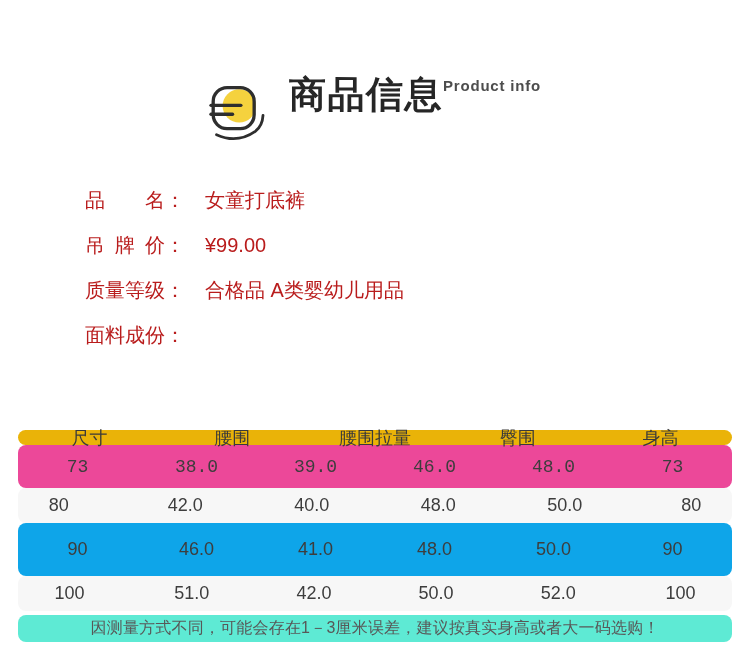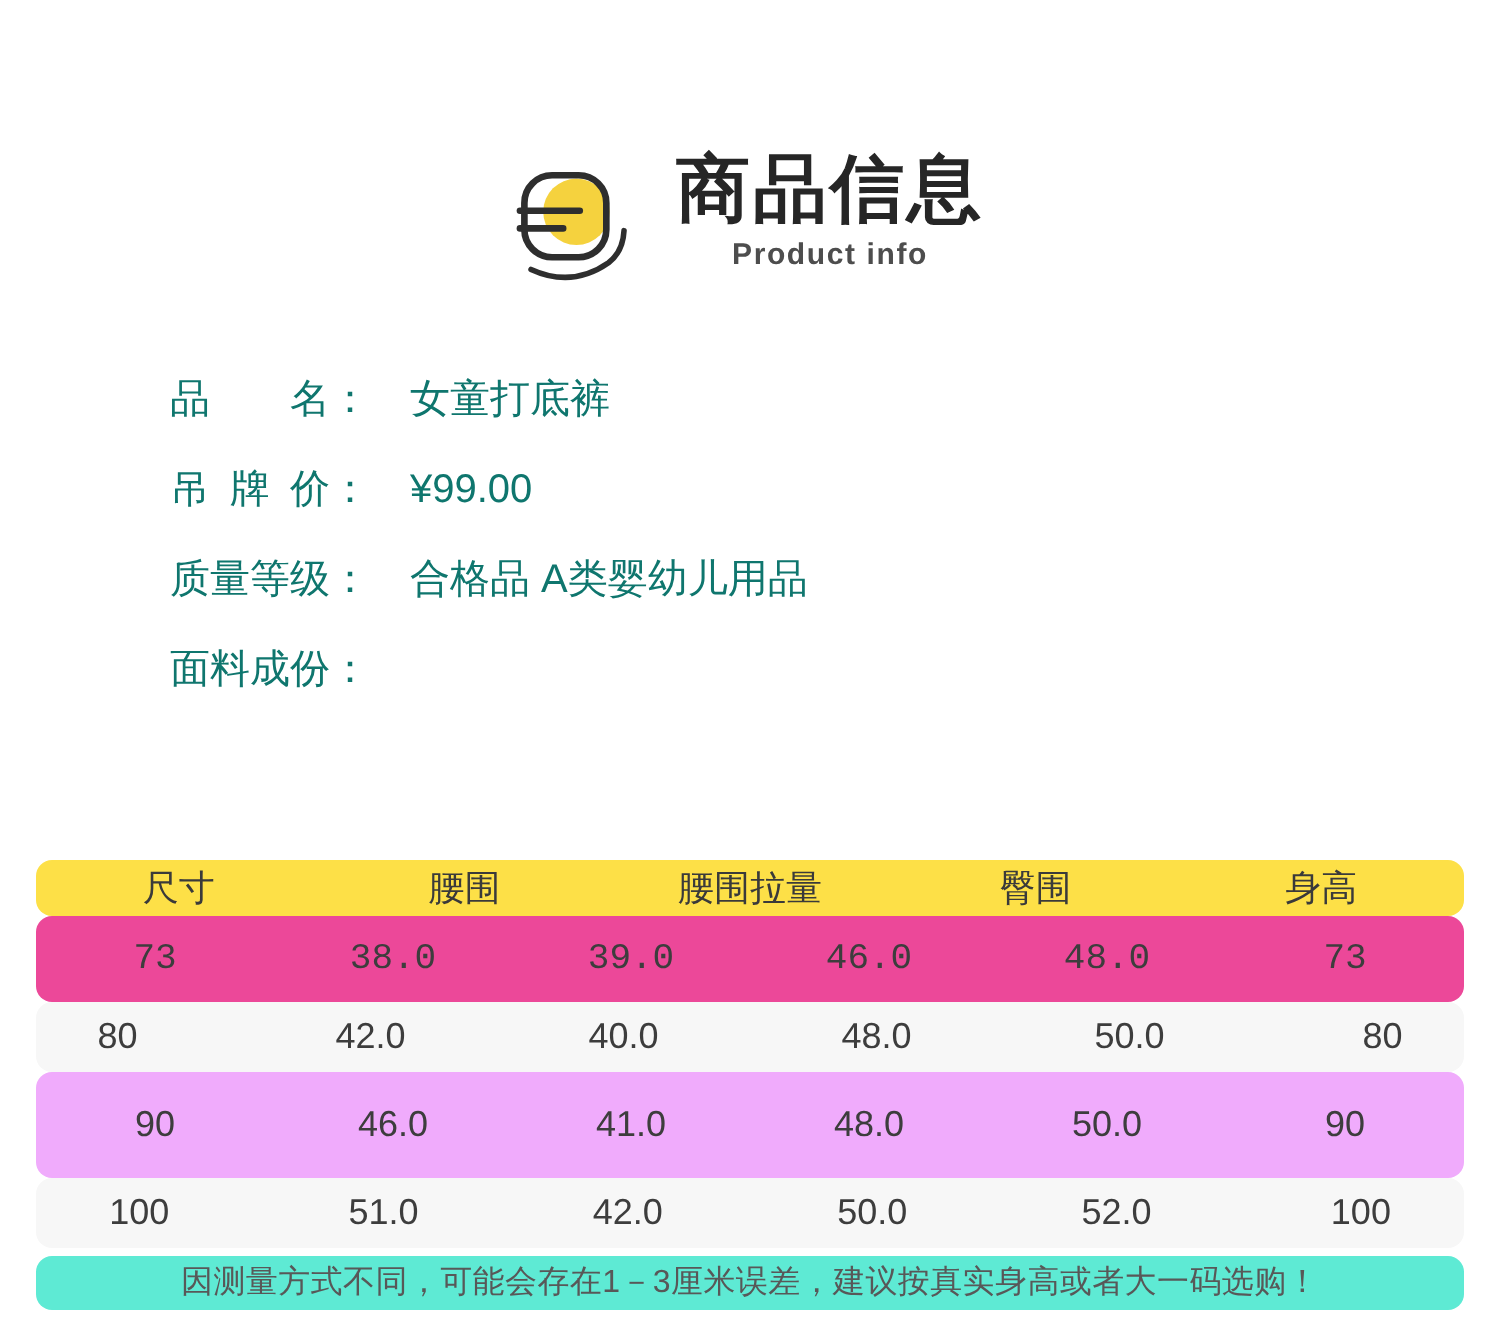--- a/index.html
+++ b/index.html
@@ -18,21 +18,21 @@
     position: absolute;
     top: 74px; left: 0;
     width: 750px;
     display: flex;
     justify-content: center;
     align-items: flex-start;
     gap: 24px;
   }
   .logo-svg { width: 56px; height: 62px; margin-top: 7px; flex: 0 0 auto; }
   .logo-svg .ink-stroke { stroke: #2e2e2e; fill: none; }
-  .title-block { display: flex; flex-direction: column; }
+  .title-block { display: flex; flex-direction: row; }
   .page-title {
     font-size: 37px;
     font-weight: bold;
     color: #262626;
     letter-spacing: 1.5px;
     line-height: 42px;
     white-space: nowrap;
   }
   .page-subtitle {
     font-size: 15px;
@@ -42,21 +42,21 @@
     margin-top: 3px;
     text-align: center;
   }
 
   
   .details-section {
     position: absolute;
     left: 85px;
     top: 189px;
     font-size: 20px;
-    color: #0f766e;
+    color: #b91c1c;
   }
   .detail-row {
     display: flex;
     align-items: flex-start;
     line-height: 22px;
     margin-bottom: 23px;
     white-space: nowrap;
   }
   .detail-label {
     display: inline-block;
@@ -76,24 +76,24 @@
     top: 430px;
     width: 714px;
     font-size: 18px;
     color: #3d3d3d;
   }
   .t-row {
     display: flex;
     align-items: center;
     border-radius: 8px;
   }
-  .t-row.head   { height: 28px; background: #fde047; color: #3a3a3a; }
+  .t-row.head   { height: 15px; background: #eab308; color: #3a3a3a; }
   .t-row.r0     { height: 43px; background: #ec4899; font-family: Liberation Mono, monospace; }
   .t-row.r1     { height: 35px; background: #f7f7f7; gap: 45px; }
-  .t-row.r2     { height: 53px; background: #f0abfc; }
+  .t-row.r2     { height: 53px; background: #0ea5e9; }
   .t-row.r3     { height: 35px; background: #f7f7f7; gap: 19px; }
   .t-cell { flex: 1 1 0; text-align: center; }
   .t-note {
     margin-top: 4px;
     height: 27px;
     background: #5eead4;
     border-radius: 8px;
     display: flex;
     align-items: center;
     justify-content: center;

